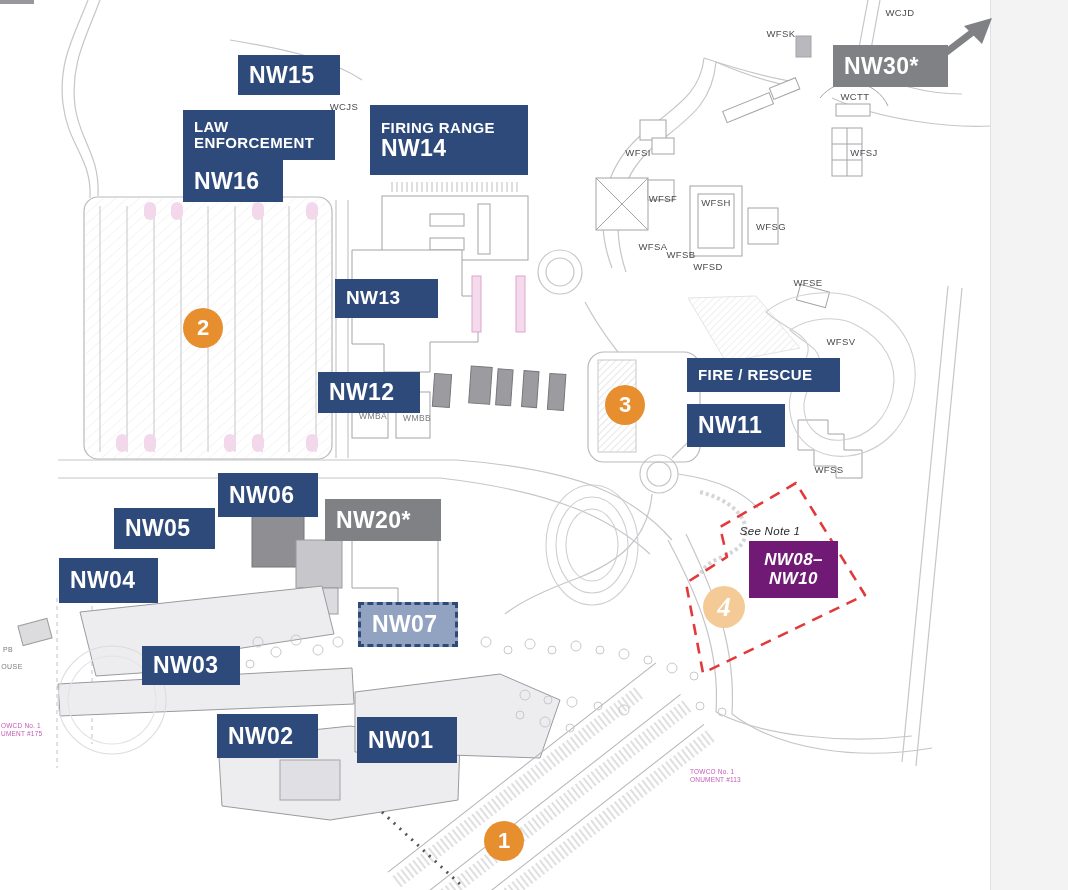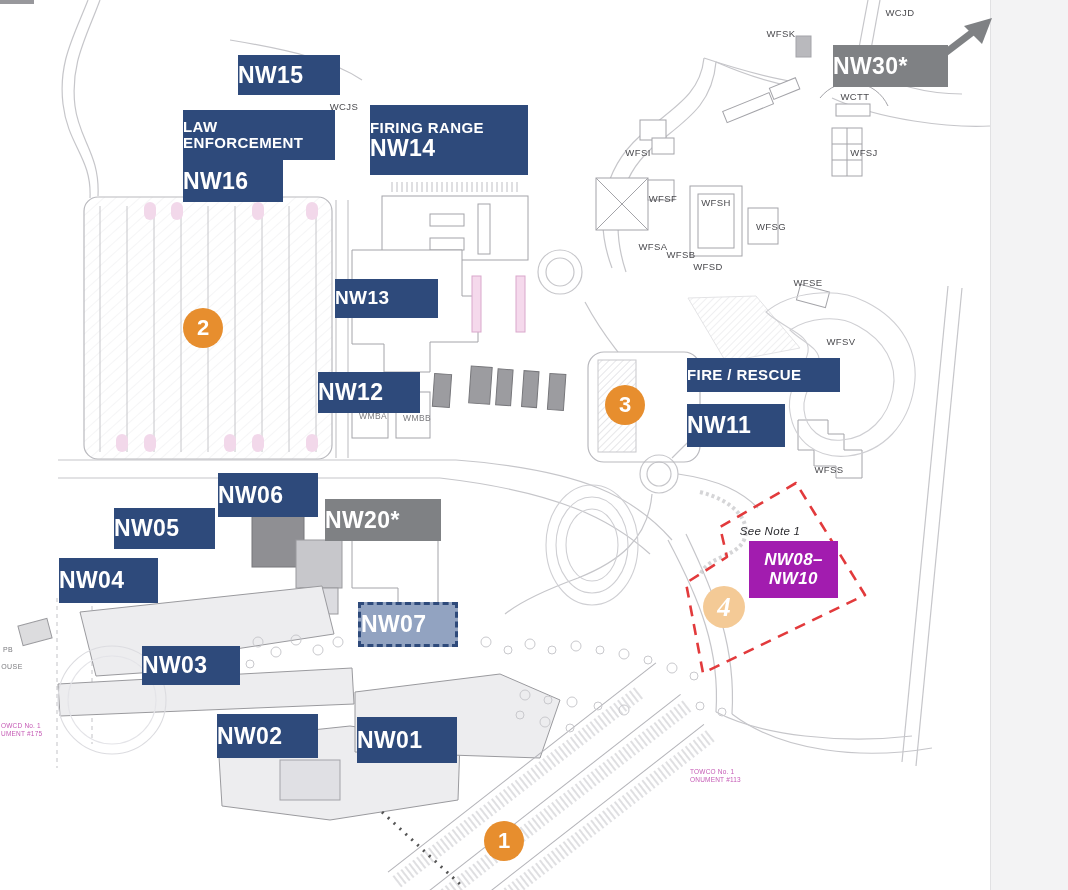--- a/index.html
+++ b/index.html
@@ -1,25 +1,25 @@
 <!DOCTYPE html>
 <html><head>
 <meta charset="utf-8">
 <style>
   html,body{margin:0;padding:0;background:#ffffff;}
   #stage{position:relative;width:1068px;height:890px;overflow:hidden;background:#ffffff;
          font-family:"Liberation Sans",sans-serif;}
   #map-base{position:absolute;left:0;top:0;}
   #overlay{position:absolute;left:0;top:0;width:100%;height:100%;}
   .badge{position:absolute;background:#2e4a7b;color:#fff;display:flex;flex-direction:column;
-         justify-content:center;align-items:flex-start;padding-left:0;box-sizing:border-box;
+         justify-content:center;align-items:flex-start;padding-left:11px;box-sizing:border-box;
          line-height:1.06;letter-spacing:.4px;}
   .badge .bl{font-weight:bold;white-space:nowrap;}
   .badge.gray{background:#7f8184;}
-  .badge.light{background:#a21caf;font-style:italic;align-items:center;padding-left:0;text-align:center;}
+  .badge.light{background:#701a75;font-style:italic;align-items:center;padding-left:0;text-align:center;}
   .badge.dashed{background:rgba(127,147,182,.85);border:3px dashed #2e4a7b;}
   .marker{position:absolute;border-radius:50%;background:#e78e2e;color:#fff;display:flex;
           align-items:center;justify-content:center;font-weight:bold;font-size:22px;}
   .marker.pale{background:#f4ca96;font-family:"Liberation Serif",serif;font-style:italic;font-size:27px;}
   .map-label{position:absolute;transform:translate(-50%,-50%);color:#4b4b4f;font-size:9.5px;
              letter-spacing:.4px;white-space:nowrap;}
   .see-note{position:absolute;transform:translate(-50%,-50%);font-style:italic;color:#2a2a2e;
             font-size:11.5px;letter-spacing:.3px;white-space:nowrap;}
   .monument{position:absolute;color:#c55ab5;font-size:6.5px;line-height:1.25;letter-spacing:.2px;
             white-space:nowrap;}

